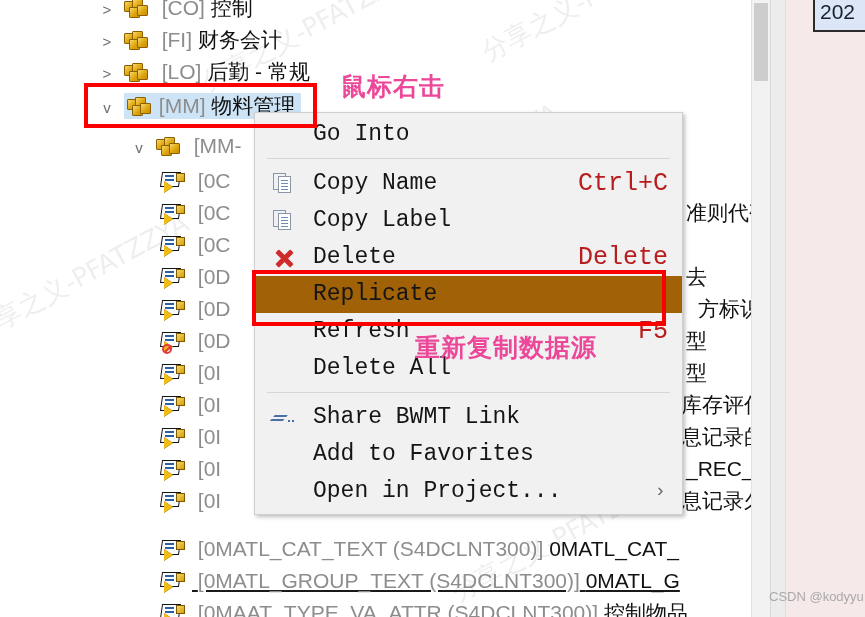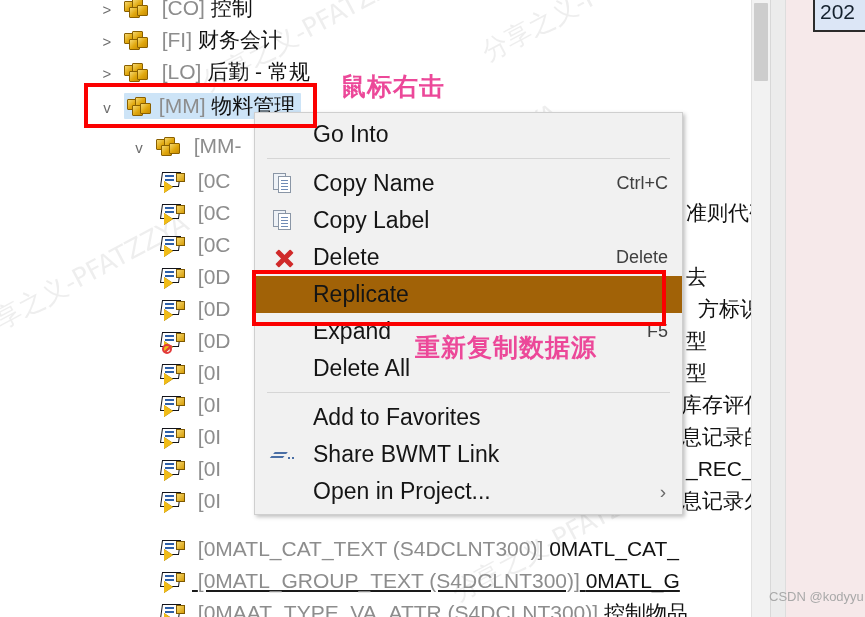--- a/index.html
+++ b/index.html
@@ -182,29 +182,30 @@
     box-sizing: border-box;
   }
   .menu-item {
     position: relative;
     height: 37px;
     line-height: 37px;
     font-size: 23px;
     color: #151515;
     padding-left: 58px;
     white-space: nowrap;
+    font-family: Liberation Mono, monospace;
   }
   .menu-item.selected {
     background: #a16207;
   }
   .menu-item .accel {
     position: absolute;
     right: 14px; top: 0;
-    font-size: 18px;
-    color: #404040;
+    font-size: 25px;
+    color: #b91c1c;
   }
   .menu-item .submenu-arrow {
     position: absolute;
     right: 16px; top: 0;
     font-size: 19px;
     color: #6a6a6a;
   }
   .menu-item .mi-icon {
     position: absolute;
     left: 18px; top: 8px;
@@ -470,37 +471,37 @@
     <span class="mi-icon ic-del"></span>
     <span>Delete</span>
     <span class="accel">Delete</span>
   </div>
 
   <div class="menu-item selected">
     <span>Replicate</span>
   </div>
 
   <div class="menu-item">
-    <span>Expand</span>
+    <span>Refresh</span>
     <span class="accel">F5</span>
   </div>
 
   <div class="menu-item">
     <span>Delete All</span>
   </div>
 
   <div class="menu-sep"></div>
-
-  <div class="menu-item">
-    <span>Add to Favorites</span>
-  </div>
 
   <div class="menu-item">
     <span class="mi-icon ic-share"></span>
     <span>Share BWMT Link</span>
+  </div>
+
+  <div class="menu-item">
+    <span>Add to Favorites</span>
   </div>
 
   <div class="menu-item">
     <span>Open in Project...</span>
     <span class="submenu-arrow">›</span>
   </div>
 </div>
 
 <div id="tree-vscroll" style="right:95px;">
   <div class="thumb"></div>

